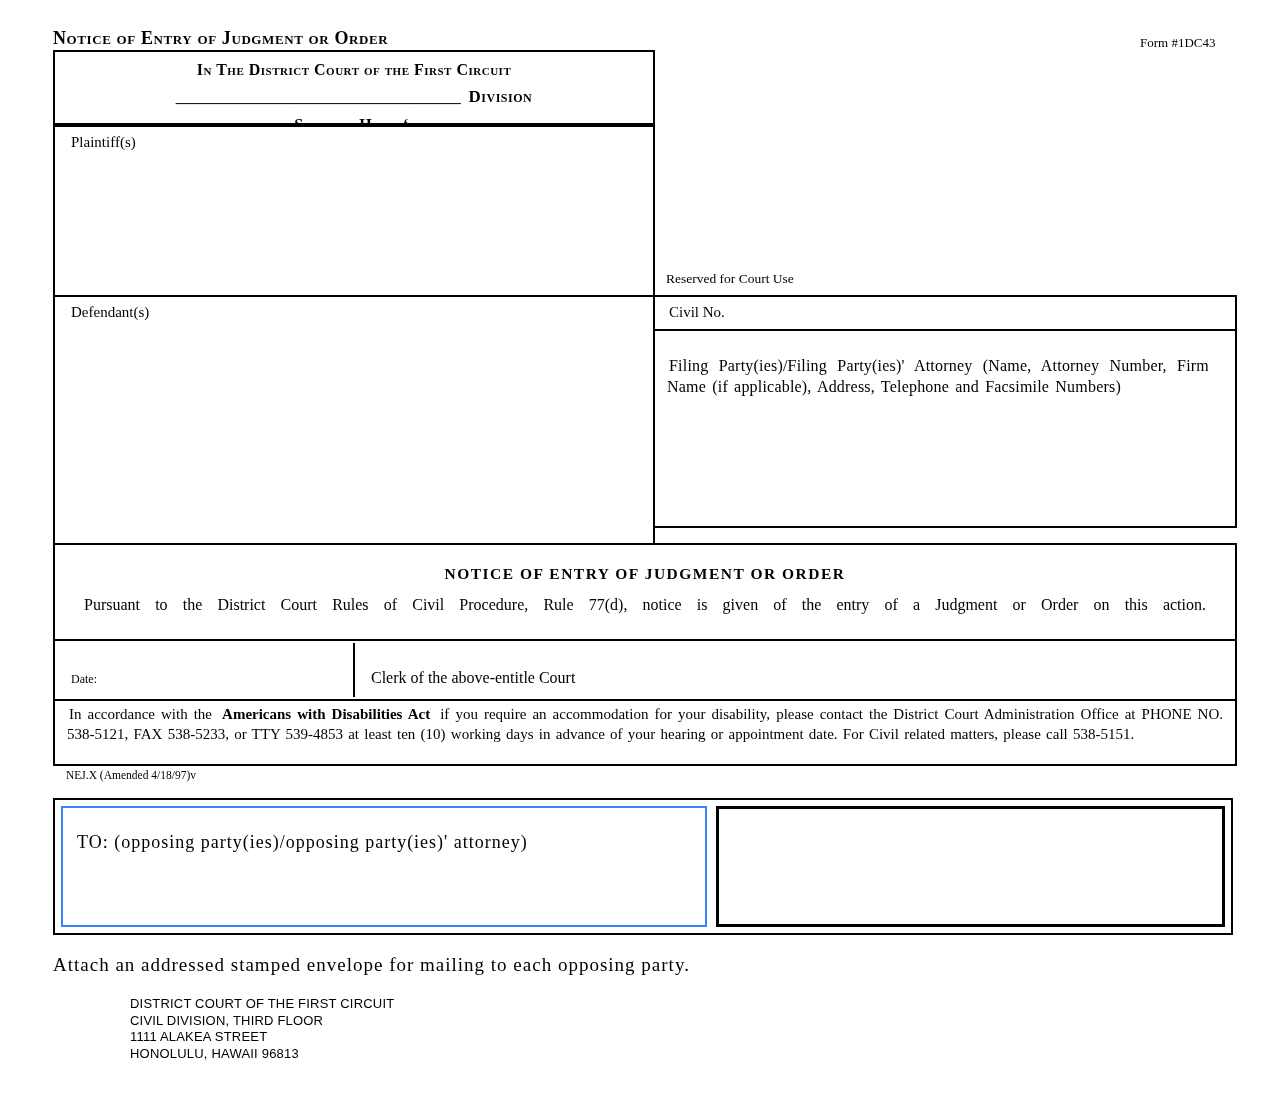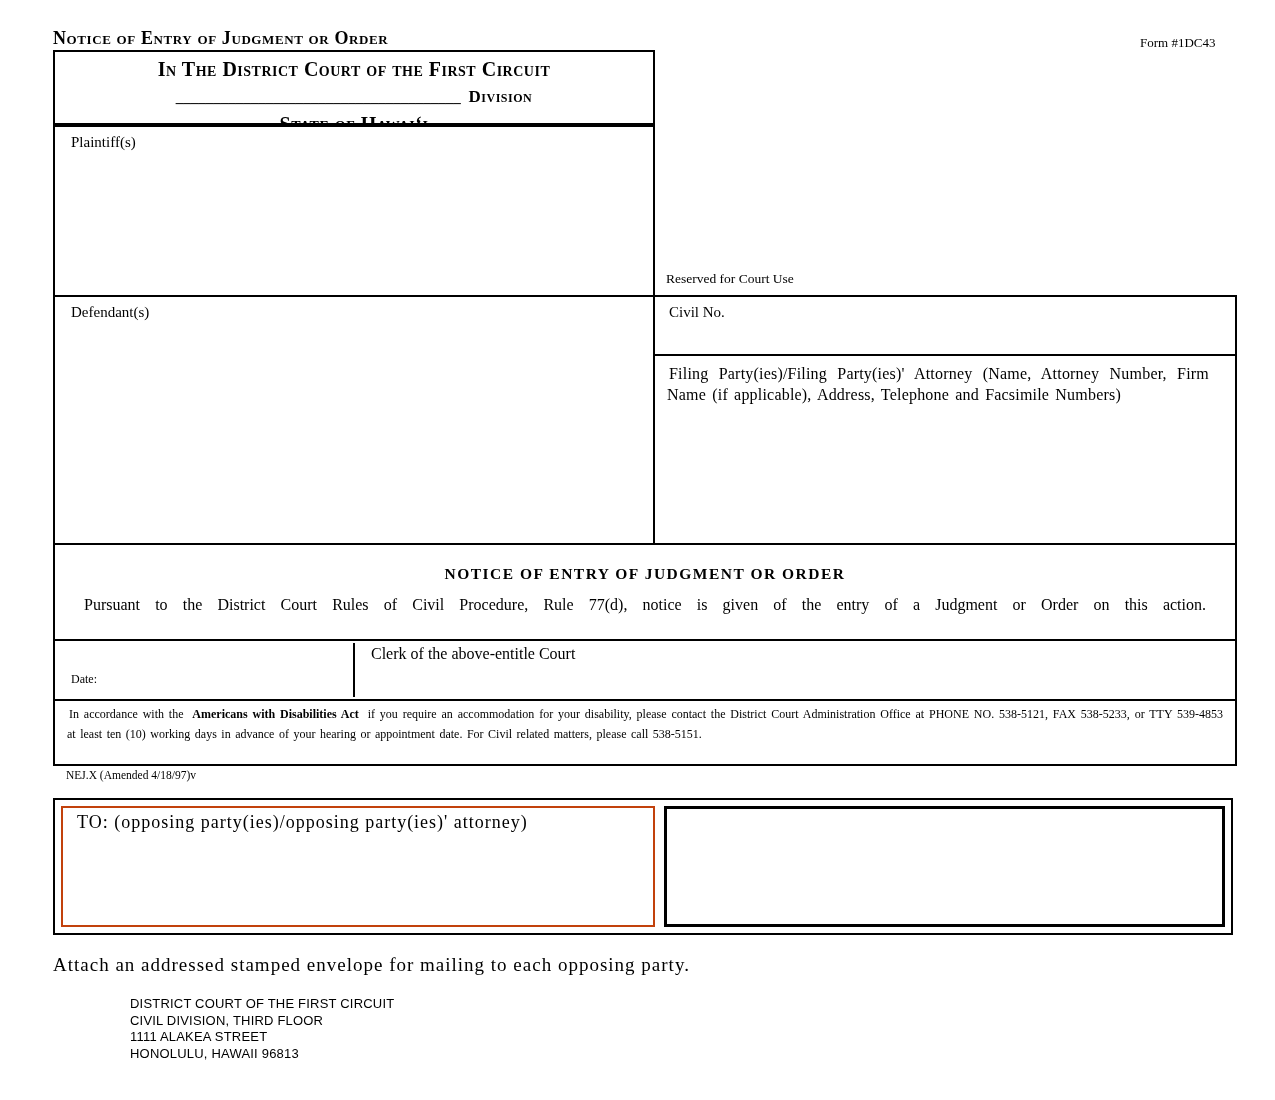--- a/index.html
+++ b/index.html
@@ -14,61 +14,61 @@
     letter-spacing: 0.6px; border-bottom: 2px solid #000;
     padding: 0 4px 2px 0;
   }
   .form-number { position: absolute; left: 1132px; top: 27px; font-size: 13px; }
 
   .box { position: absolute; border: 2px solid #000; background: #fff; }
 
   
   .court-box { left: 45px; top: 42px; width: 602px; height: 75px; text-align: center; padding-top: 5px; }
   .court-line1, .court-line3 {
-    font-size: 20px; font-weight: bold; font-variant: small-caps; letter-spacing: 0.5px; line-height: 21px;
+    font-size: 16px; font-weight: bold; font-variant: small-caps; letter-spacing: 0.5px; line-height: 21px;
   }
   .court-line2 { font-size: 15px; font-weight: bold; line-height: 30px; }
   .court-line2 .division { font-variant: small-caps; font-size: 17px; letter-spacing: 0.5px; }
 
   .plaintiff-box { left: 45px; top: 117px; width: 602px; height: 174px; padding: 7px 14px; font-size: 15px; }
   .defendant-box { left: 45px; top: 287px; width: 602px; height: 250px; padding: 7px 14px; font-size: 15px; }
 
   .reserved-label { position: absolute; left: 658px; top: 263px; font-size: 13.5px; }
 
   .civil-box { left: 645px; top: 287px; width: 584px; height: 61px; padding: 7px 12px; font-size: 15px; }
   .filing-box {
-    left: 645px; top: 346px; width: 584px; height: 199px;
-    padding: 7px 26px 7px 12px; font-size: 16px; line-height: 21px;
+    left: 645px; top: 321px; width: 584px; height: 199px;
+    padding: 24px 26px 7px 12px; font-size: 16px; line-height: 21px;
     text-align: justify; word-spacing: 2px; letter-spacing: 0.2px;
   }
 
   .notice-box { left: 45px; top: 535px; width: 1184px; height: 98px; text-align: center; }
   .notice-title { margin-top: 20px; font-size: 15.5px; font-weight: bold; letter-spacing: 1.5px; }
   .notice-body {
     margin-top: 13px; padding: 0 27px; font-size: 16px;
     text-align: justify; text-align-last: justify; word-spacing: 2px;
   }
 
   .date-row { left: 45px; top: 631px; width: 1184px; height: 62px; display: flex; }
   .date-cell { width: 298px; border-right: 2px solid #000; display: flex; align-items: flex-end; padding: 0 0 8px 12px; font-size: 12px; }
-  .clerk-cell { flex: 1; display: flex; align-items: flex-start; padding: 0 0 8px 10px; font-size: 16px; }
+  .clerk-cell { flex: 1; display: flex; align-items: flex-end; padding: 0 0 8px 10px; font-size: 16px; }
 
   .ada-box {
     left: 45px; top: 691px; width: 1184px; height: 67px;
-    padding: 4px 12px; font-size: 12px; line-height: 19.5px;
+    padding: 4px 12px; font-size: 15px; line-height: 19.5px;
     text-align: justify; word-spacing: 1.5px;
   }
 
   .footer-meta { position: absolute; left: 58px; top: 761px; font-size: 11.5px; }
 
   .to-outer {
     position: absolute; left: 45px; top: 790px; width: 1180px; height: 137px;
     border: 2px solid #000; padding: 4px 4px; display: flex; gap: 5px;
   }
-  .to-left { width: 594px; border: 2px solid #c2410c; padding: 4px 12px; font-size: 18px; letter-spacing: 1px; }
+  .to-left { width: 646px; border: 2px solid #3b82f6; padding: 24px 12px; font-size: 18px; letter-spacing: 1px; }
   .to-right { flex: 1; border: 3px solid #000; }
 
   .instructions { position: absolute; left: 45px; top: 946px; font-size: 19px; letter-spacing: 1px; }
 
   .mailing-address {
     position: absolute; left: 120px; top: 987px;
     font-family: "Liberation Sans", sans-serif; font-size: 13px; line-height: 14.5px;
     letter-spacing: 0.2px;
   }
 </style>

